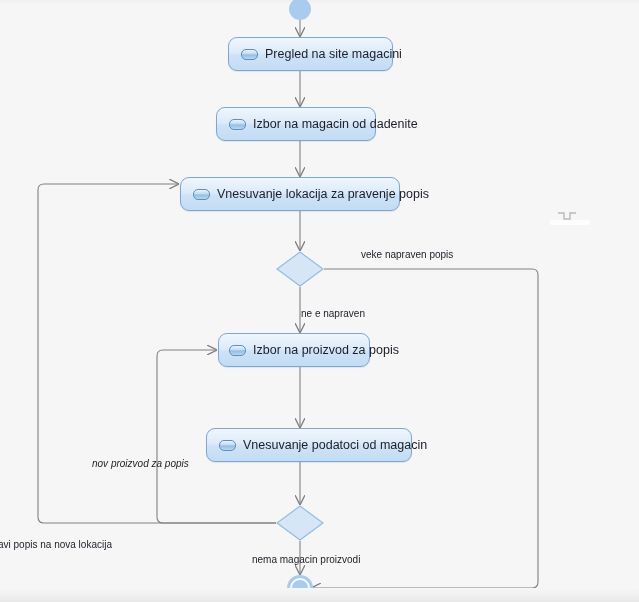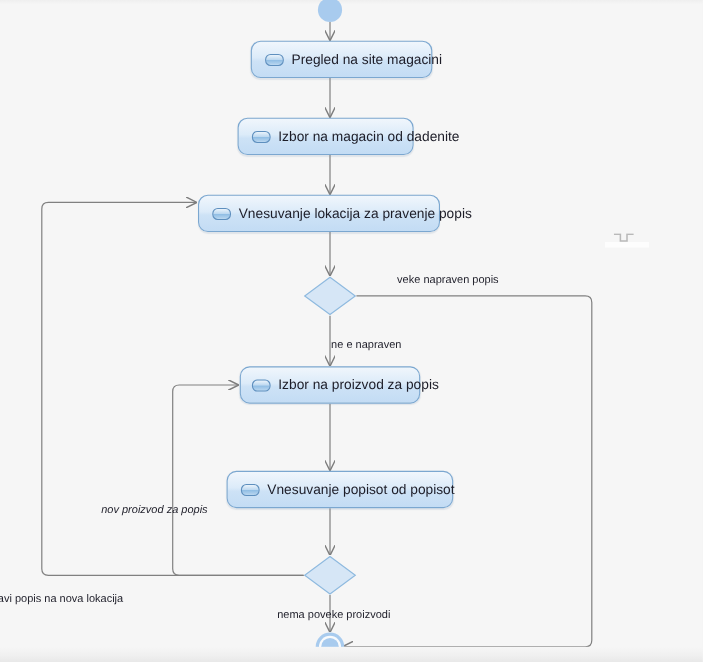--- a/index.html
+++ b/index.html
@@ -182,28 +182,28 @@
     <span class="act-icon"></span>
     <span class="act-label">Vnesuvanje lokacija za pravenje popis</span>
   </div>
 
   <div class="node-decision" style="left:276px; top:251px;">
     <svg class="dia" viewBox="0 0 48 36" xmlns="http://www.w3.org/2000/svg">
       <polygon points="24,1 47,18 24,35 1,18" fill="#d6e6f6" stroke="#8fbadf" stroke-width="1.1"></polygon>
     </svg>
   </div>
 
-  <div class="node-action" style="left:218px; top:333px; width:164px;padding-left:10px;">
+  <div class="node-action" style="left:218px; top:333px; width:152px;padding-left:10px;">
     <span class="act-icon"></span>
     <span class="act-label">Izbor na proizvod za popis</span>
   </div>
 
   <div class="node-action" style="left:206px; top:428px; width:206px;">
     <span class="act-icon"></span>
-    <span class="act-label">Vnesuvanje popisot od popisot</span>
+    <span class="act-label">Vnesuvanje podatoci od magacin</span>
   </div>
 
   <div class="node-decision" style="left:276px; top:505px;">
     <svg class="dia" viewBox="0 0 48 36" xmlns="http://www.w3.org/2000/svg">
       <polygon points="24,1 47,18 24,35 1,18" fill="#d6e6f6" stroke="#8fbadf" stroke-width="1.1"></polygon>
     </svg>
   </div>
 
   <div class="node-end" style="left:287px; top:575px;">
     <span class="ring-gap"></span>
@@ -211,21 +211,21 @@
   </div>
 
   <div class="edge-label" style="left:361px; top:248px;">veke napraven popis</div>
 
   <div class="edge-label" style="left:268px; top:307px;margin-left:33px;">ne e napraven</div>
 
   <div class="edge-label" style="left:92px; top:457px;font-style:italic;">nov proizvod za popis</div>
 
   <div class="edge-label" style="left:-2px; top:538px;">avi popis na nova lokacija</div>
 
-  <div class="edge-label" style="left:252px; top:553px;">nema poveke proizvodi</div>
+  <div class="edge-label" style="left:252px; top:553px;">nema magacin proizvodi</div>
 
   <div class="artifact" style="left:558px; top:212px; width:40px; height:14px;">
     <svg class="step" viewBox="0 0 22 8" xmlns="http://www.w3.org/2000/svg">
       <path d="M 0 1 L 6 1 L 6 7 L 12 7 L 12 1 L 18 1" fill="none" stroke="#b9b9b9" stroke-width="1.4"></path>
     </svg>
     <span class="bar"></span>
   </div>
 
   <div id="bottom-edge"></div>
 

